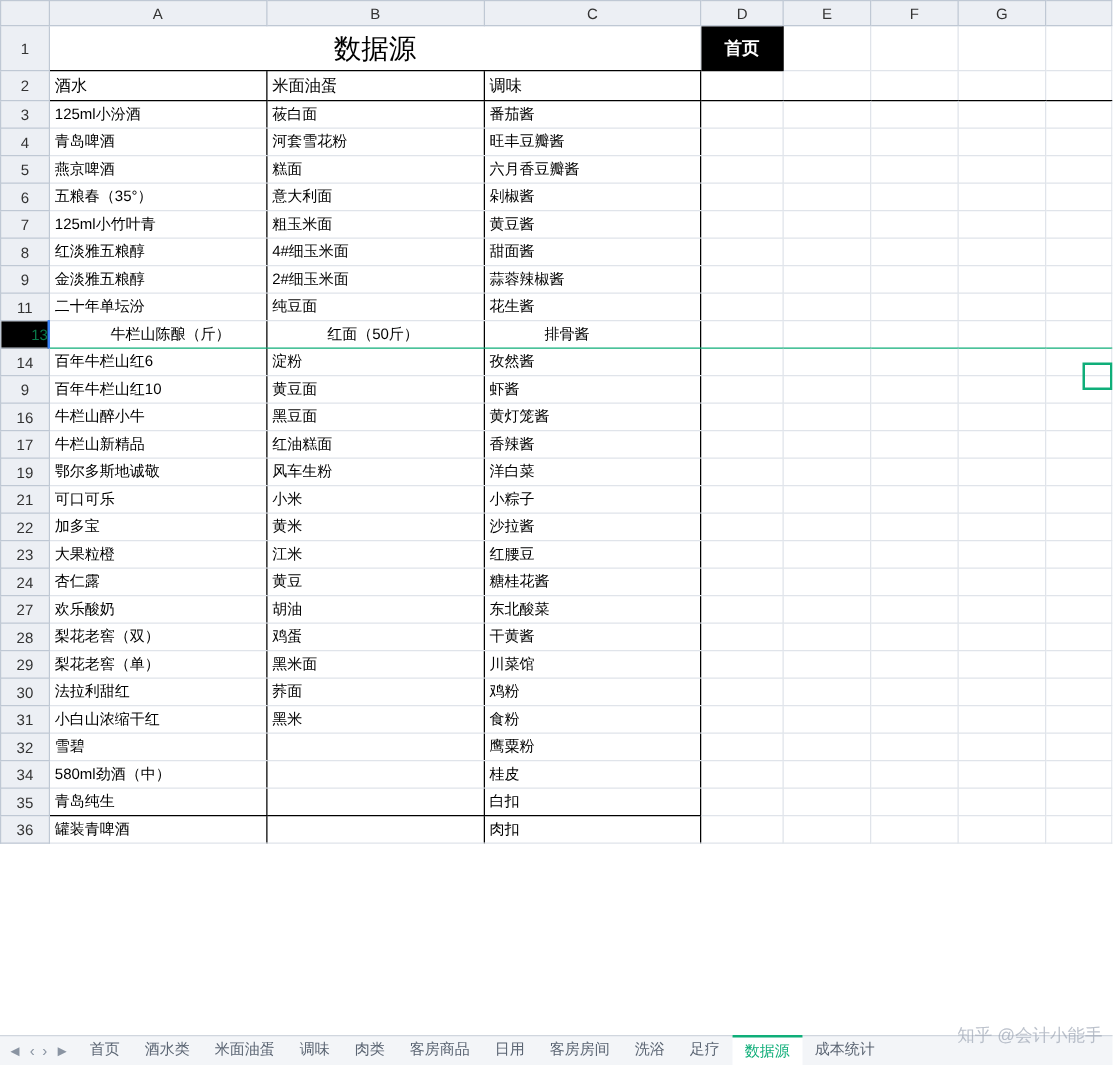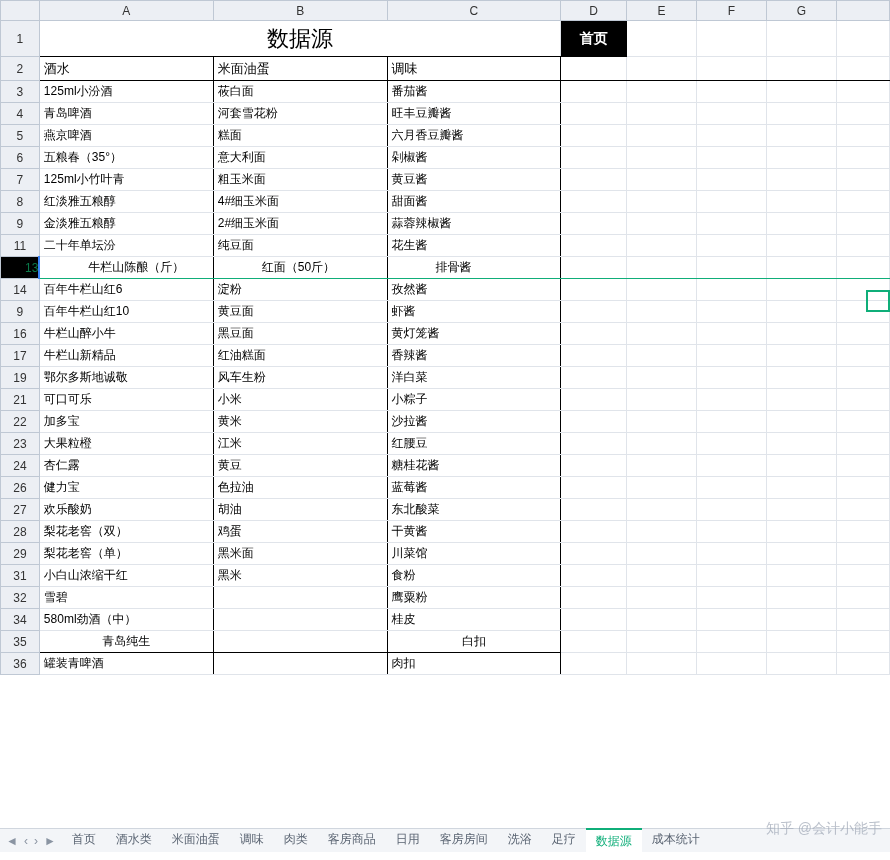--- a/index.html
+++ b/index.html
@@ -65,21 +65,21 @@
 }
 .hdr-row .cell {
   text-align: left;
   font-size: 13px;
   height: 24px;
   border-bottom: 1px solid #000;
   margin-left: 10px;
 }
 .bL { border-left: 1px solid #000 !important; }
 .bR { border-right: 1px solid #000 !important; }
-.bB { border-bottom: 1px solid #000 !important; text-align: center; }
+.bB { border-bottom: 1px solid #000 !important; }
 .bT { border-top: 1px solid #000 !important; }
 .sel-row .cell { border-top: 1px solid #0fae79; border-bottom: 1px solid #0fae79; padding-left: 48px; }
 .tabbar {
   position: absolute;
   bottom: 8px; left: 0; right: 0;
   height: 24px;
   display: flex;
   align-items: center;
   background: #f3f5f8;
   border-top: 1px solid #d0d6de;
@@ -368,31 +368,20 @@
           <td class="cell bL bR">杏仁露</td>
           <td class="cell bR">黄豆</td>
           <td class="cell bR">糖桂花酱</td>
           <td class="cell"></td>
           <td class="cell"></td>
           <td class="cell"></td>
           <td class="cell"></td>
           <td class="cell"></td>
         </tr>
         <tr>
-          <td class="row-hdr">26</td>
-          <td class="cell bL bR">健力宝</td>
-          <td class="cell bR">色拉油</td>
-          <td class="cell bR">蓝莓酱</td>
-          <td class="cell"></td>
-          <td class="cell"></td>
-          <td class="cell"></td>
-          <td class="cell"></td>
-          <td class="cell"></td>
-        </tr>
-        <tr>
           <td class="row-hdr">27</td>
           <td class="cell bL bR">欢乐酸奶</td>
           <td class="cell bR">胡油</td>
           <td class="cell bR">东北酸菜</td>
           <td class="cell"></td>
           <td class="cell"></td>
           <td class="cell"></td>
           <td class="cell"></td>
           <td class="cell"></td>
         </tr>
@@ -405,20 +394,31 @@
           <td class="cell"></td>
           <td class="cell"></td>
           <td class="cell"></td>
           <td class="cell"></td>
         </tr>
         <tr>
           <td class="row-hdr">29</td>
           <td class="cell bL bR">梨花老窖（单）</td>
           <td class="cell bR">黑米面</td>
           <td class="cell bR">川菜馆</td>
+          <td class="cell"></td>
+          <td class="cell"></td>
+          <td class="cell"></td>
+          <td class="cell"></td>
+          <td class="cell"></td>
+        </tr>
+        <tr>
+          <td class="row-hdr">30</td>
+          <td class="cell bL bR">法拉利甜红</td>
+          <td class="cell bR">荞面</td>
+          <td class="cell bR">鸡粉</td>
           <td class="cell"></td>
           <td class="cell"></td>
           <td class="cell"></td>
           <td class="cell"></td>
           <td class="cell"></td>
         </tr>
         <tr>
           <td class="row-hdr">31</td>
           <td class="cell bL bR">小白山浓缩干红</td>
           <td class="cell bR">黑米</td>

